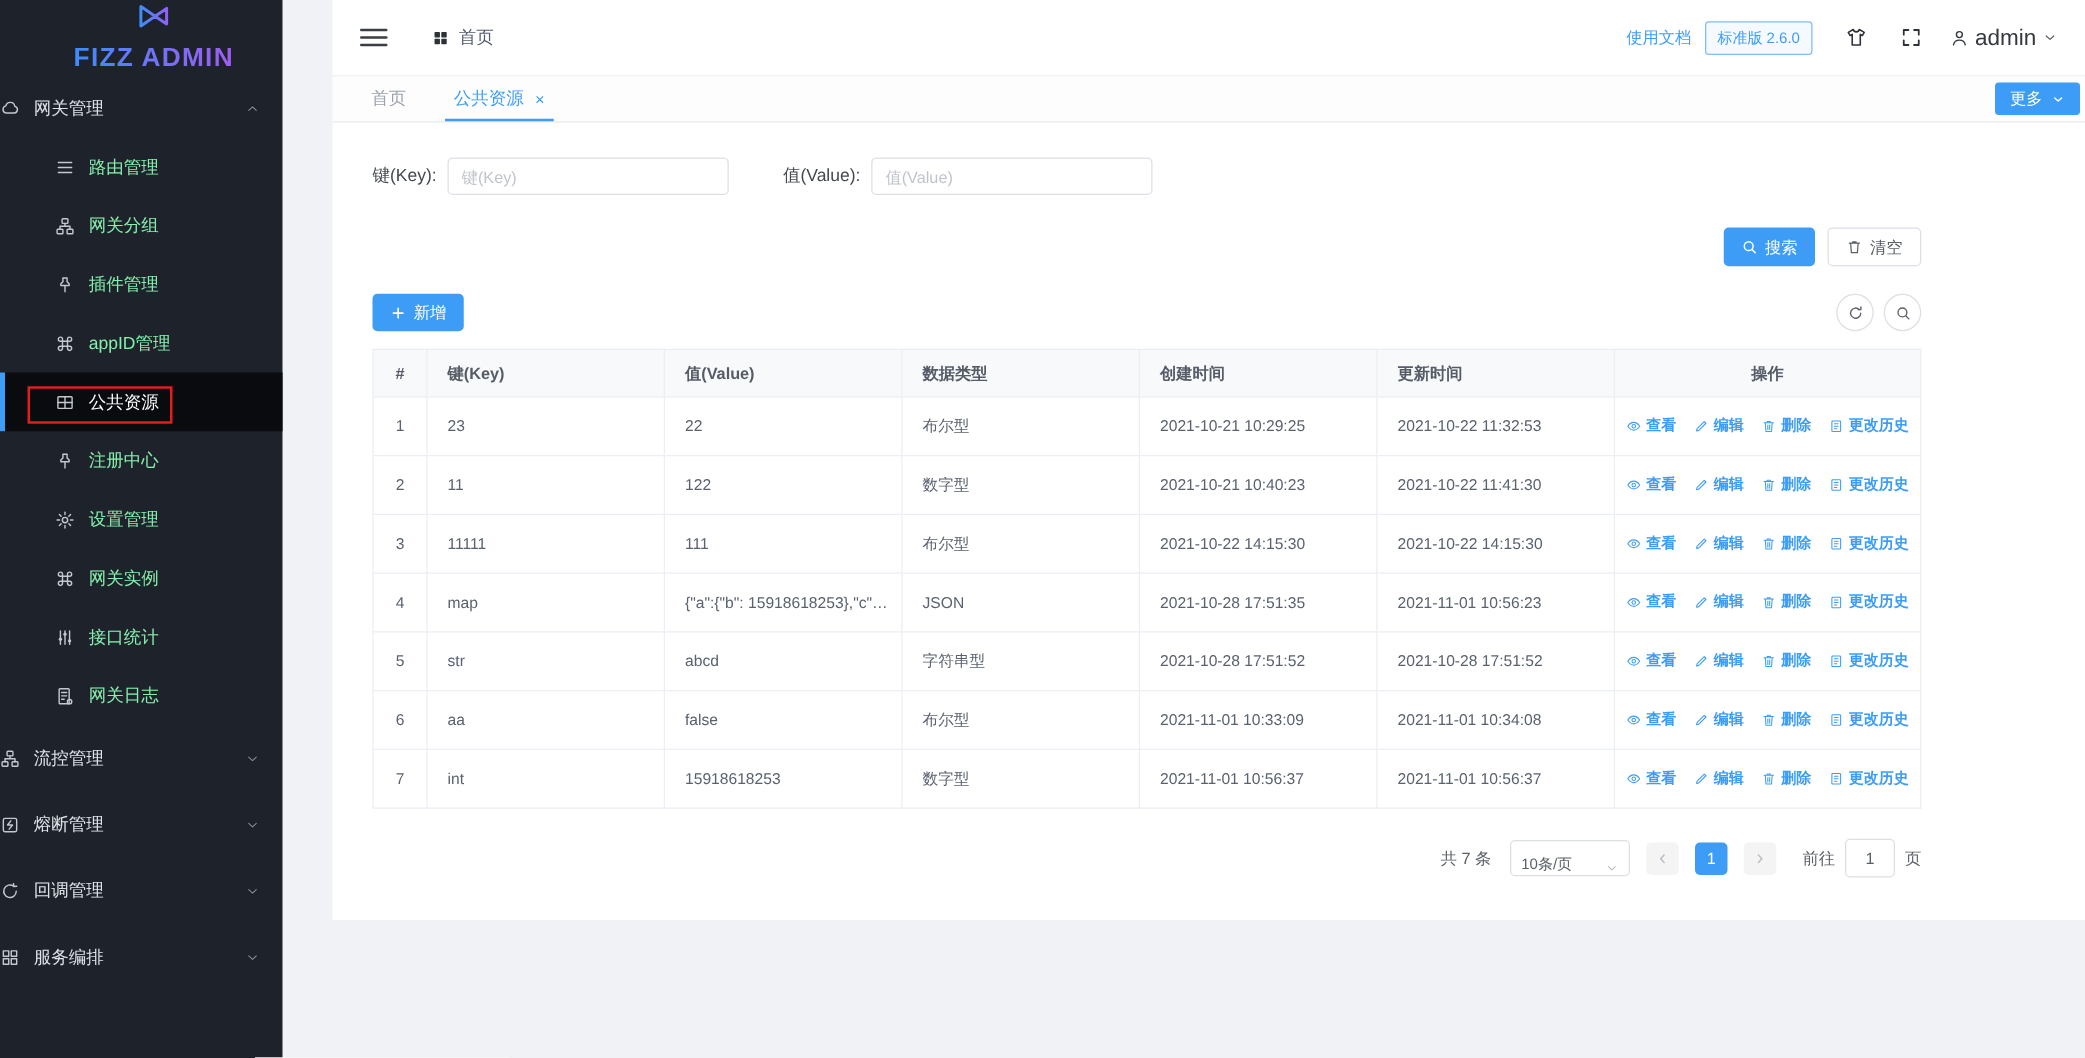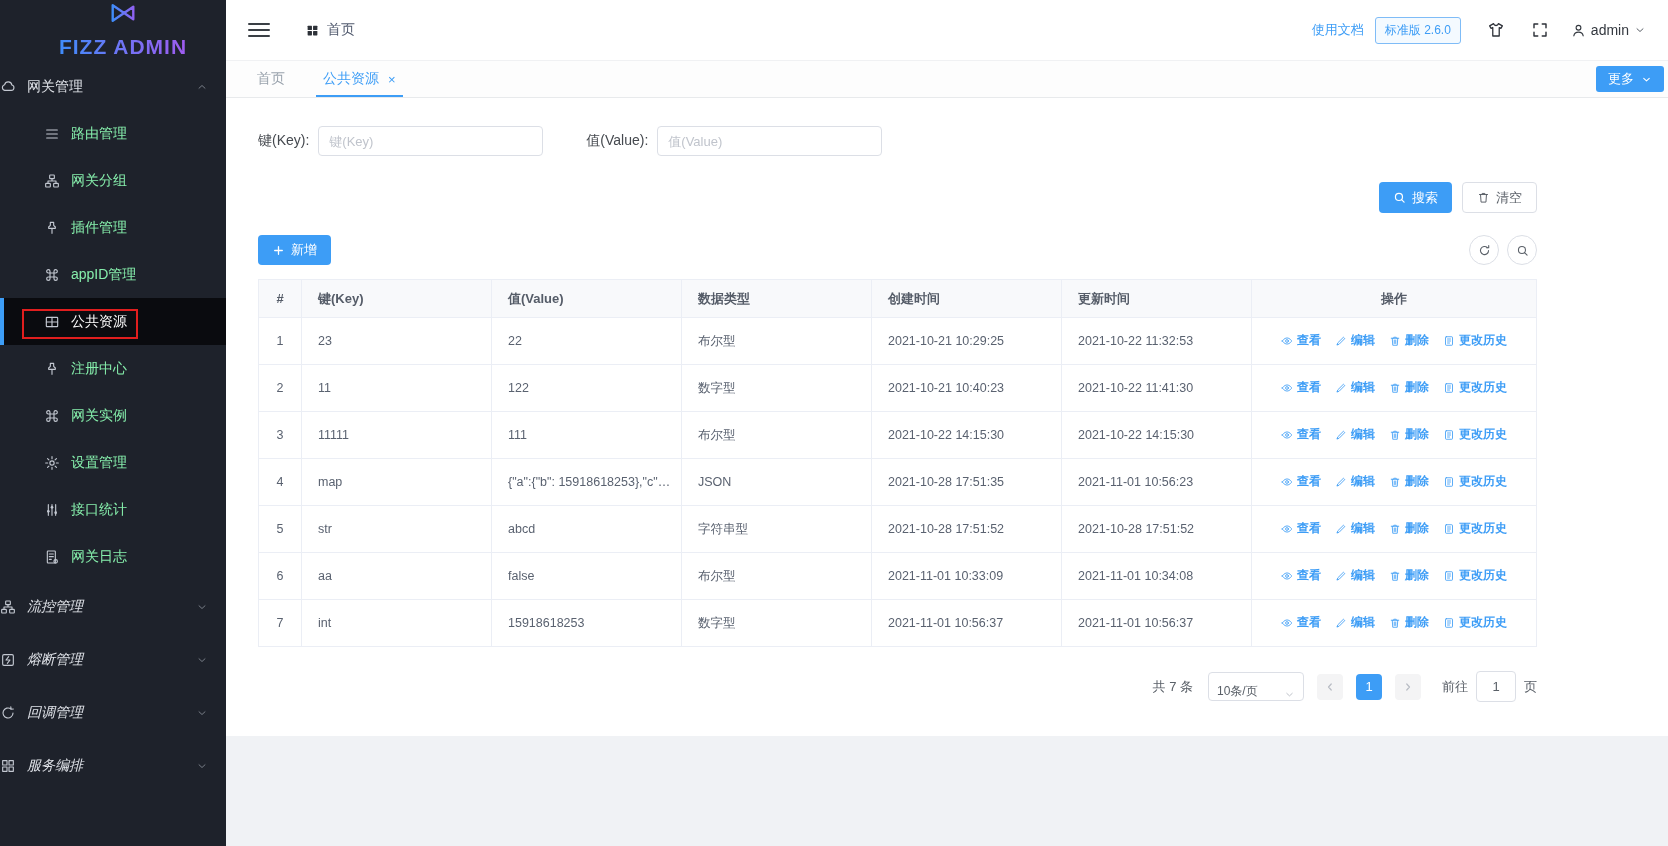--- a/index.html
+++ b/index.html
@@ -15,43 +15,43 @@
   .logo{height:64px;display:flex;align-items:center;padding-left:20px;gap:9px;flex-direction:column;}
   .logo .icon svg{width:26px;height:26px;}
   .logo-text{font-size:21px;font-weight:700;letter-spacing:1px;color:#7d7ff0;white-space:nowrap;}
   @supports ((-webkit-background-clip:text) or (background-clip:text)){
     .logo-text{background:linear-gradient(90deg,#3f8cfa,#a05cf0);-webkit-background-clip:text;background-clip:text;color:transparent;}
   }
   .nav-item{display:flex;align-items:center;cursor:pointer;position:relative;color:#86efac;font-size:14px;}
   .nav-item .icon{margin-right:11px;font-size:16px;color:#c3c8d1;}
   .nav-item .icon svg{width:16px;height:16px;}
   .nav-item.group{height:46px;color:#dfe2e8;}
-  .nav-item.group.tall{height:53px;font-style:italic;}
+  .nav-item.group.tall{height:53px;}
   .nav-item.sub{height:47px;padding-left:44px;}
   .nav-item .chev{margin-left:auto;margin-right:18px;color:#878c96;font-size:12px;}
   .nav-item .chev svg{width:12px;height:12px;}
   .nav-item.active{background:#0a0b0f;color:#ffffff;}
   .nav-item.active::before{content:"";position:absolute;left:0;top:0;bottom:0;width:4px;background:#3d9df6;}
   .annotation-box{position:absolute;left:22px;top:309px;width:112px;height:26px;border:2px solid #e01e1e;z-index:5;pointer-events:none;}
 
   
-  .main{flex:1;display:flex;flex-direction:column;background:#f0f2f5;min-width:0;}
+  .main{flex:1;display:flex;flex-direction:column;background:#f0f2f5;min-width:0;padding-left:40px;}
 
   .topbar{height:60px;background:#fff;display:flex;align-items:center;padding:0 22px;border-bottom:1px solid #f0f1f3;box-shadow:0 1px 2px rgba(0,0,0,.03);}
   .hamburger{width:22px;cursor:pointer;display:flex;flex-direction:column;gap:4px;}
   .hamburger i{display:block;height:2px;background:#3a3f45;border-radius:1px;}
   .crumb{display:flex;align-items:center;gap:8px;margin-left:36px;font-size:14px;color:#515a6e;}
   .crumb .icon{color:#2d3138;}
   .crumb .icon svg{width:13px;height:13px;}
   .top-spacer{flex:1;}
   .doc-link{color:#3d9df6;font-size:13px;cursor:pointer;text-decoration:none;}
   .version-badge{margin-left:11px;border:1px solid #7fbcf7;color:#3d9df6;background:#f4faff;font-size:12px;border-radius:3px;padding:4px 9px;cursor:pointer;}
   .top-icon{margin-left:26px;color:#2d3138;cursor:pointer;display:inline-flex;}
   .top-icon svg{width:18px;height:18px;}
-  .user-box{display:flex;align-items:center;margin-left:22px;gap:5px;color:#33383f;font-size:14px;cursor:pointer;}
+  .user-box{display:flex;align-items:center;margin-left:22px;gap:5px;color:#33383f;font-size:18px;cursor:pointer;}
   .user-box .icon svg{width:15px;height:15px;}
   .user-box .caret svg{width:12px;height:12px;color:#5a6068;}
 
   .tabbar{height:36px;background:#fdfdfd;border-bottom:1px solid #e8eaec;display:flex;align-items:stretch;position:relative;}
   .tab{display:flex;align-items:center;padding:0 19px;font-size:14px;color:#9aa3ad;cursor:pointer;position:relative;}
   .tab:first-child{margin-left:12px;}
   .tab.active{color:#3d9df6;}
   .tab.active::after{content:"";position:absolute;left:12px;right:12px;bottom:0;height:2px;background:#3d9df6;}
   .tab .close{margin-left:9px;font-size:13px;line-height:1;}
   .more-btn{position:absolute;right:4px;top:5px;height:26px;background:#3d9df6;color:#fff;border:none;border-radius:3px;font-size:13px;padding:0 12px;display:flex;align-items:center;gap:7px;cursor:pointer;font-family:inherit;}
@@ -182,33 +182,33 @@
           <span class="icon ">
             <svg viewBox="0 0 24 24" fill="none" stroke="currentColor" stroke-width="1.7" stroke-linecap="round" stroke-linejoin="round">
               <path d="M9.5 3.5h5v4.5l2.5 2.5v2h-10v-2L9.5 8zM12 12.5V20"></path>
             </svg>
           </span>
           <span class="nav-label">注册中心</span>
         </div>
         <div class="nav-item sub">
           <span class="icon ">
             <svg viewBox="0 0 24 24" fill="none" stroke="currentColor" stroke-width="1.7" stroke-linecap="round" stroke-linejoin="round">
-              <path d="M9 9v6h6V9zM9 9H6.5A2.5 2.5 0 1 1 9 6.5zM15 9h2.5A2.5 2.5 0 1 0 15 6.5zM15 15h2.5a2.5 2.5 0 1 1-2.5 2.5zM9 15H6.5A2.5 2.5 0 1 0 9 17.5z"></path>
-            </svg>
-          </span>
-          <span class="nav-label">网关实例</span>
-        </div>
-        <div class="nav-item sub">
-          <span class="icon ">
-            <svg viewBox="0 0 24 24" fill="none" stroke="currentColor" stroke-width="1.7" stroke-linecap="round" stroke-linejoin="round">
               <circle cx="12" cy="12" r="3.2"></circle>
               <path d="M12 2.5v3M12 18.5v3M2.5 12h3M18.5 12h3M5.3 5.3l2.1 2.1M16.6 16.6l2.1 2.1M18.7 5.3l-2.1 2.1M7.4 16.6l-2.1 2.1"></path>
             </svg>
           </span>
           <span class="nav-label">设置管理</span>
+        </div>
+        <div class="nav-item sub">
+          <span class="icon ">
+            <svg viewBox="0 0 24 24" fill="none" stroke="currentColor" stroke-width="1.7" stroke-linecap="round" stroke-linejoin="round">
+              <path d="M9 9v6h6V9zM9 9H6.5A2.5 2.5 0 1 1 9 6.5zM15 9h2.5A2.5 2.5 0 1 0 15 6.5zM15 15h2.5a2.5 2.5 0 1 1-2.5 2.5zM9 15H6.5A2.5 2.5 0 1 0 9 17.5z"></path>
+            </svg>
+          </span>
+          <span class="nav-label">网关实例</span>
         </div>
         <div class="nav-item sub">
           <span class="icon ">
             <svg viewBox="0 0 24 24" fill="none" stroke="currentColor" stroke-width="1.7" stroke-linecap="round" stroke-linejoin="round">
               <path d="M6.5 4v16M12 4v16M17.5 4v16"></path>
               <circle cx="6.5" cy="14" r="2" fill="currentColor" stroke="none"></circle>
               <circle cx="12" cy="8" r="2" fill="currentColor" stroke="none"></circle>
               <circle cx="17.5" cy="16" r="2" fill="currentColor" stroke="none"></circle>
             </svg>
           </span>

